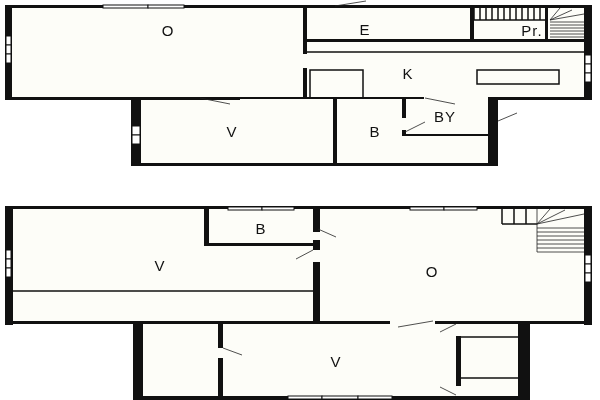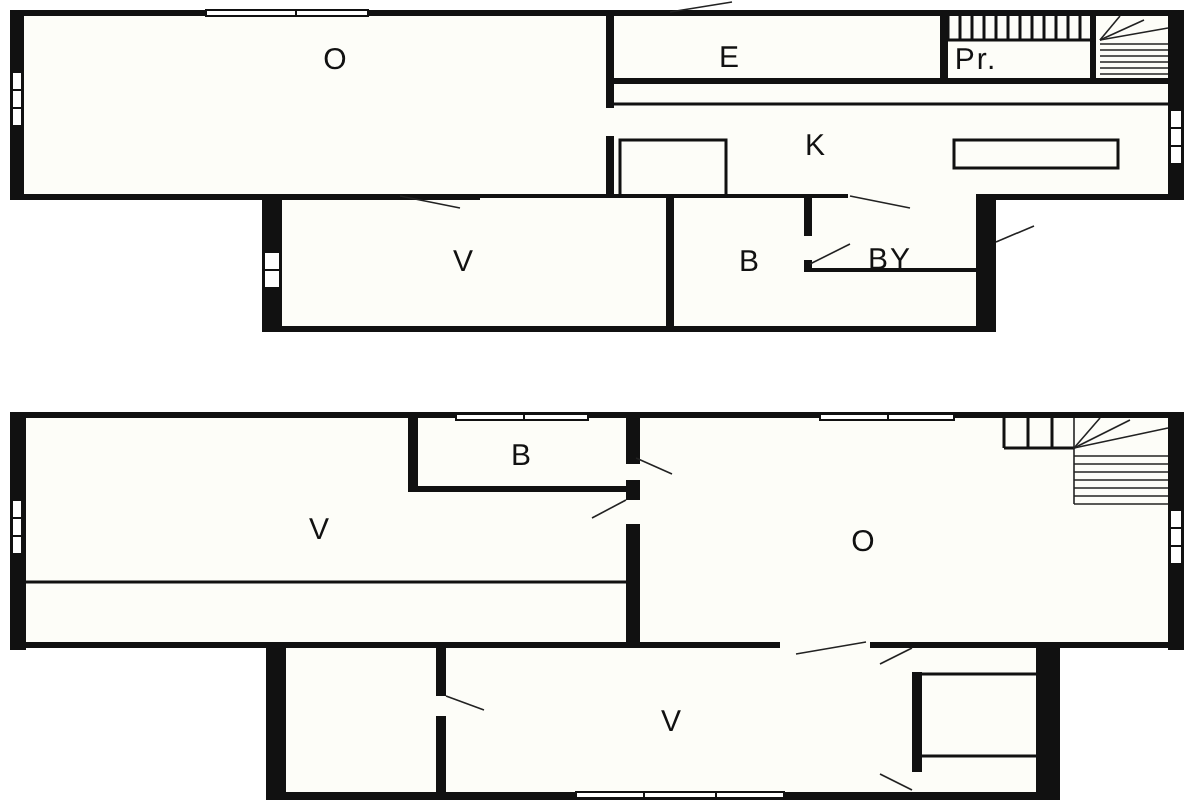--- a/index.html
+++ b/index.html
@@ -155,22 +155,22 @@
       <line class="hair" x1="537" y1="240" x2="584" y2="240"></line>
       <line class="hair" x1="537" y1="244" x2="584" y2="244"></line>
       <line class="hair" x1="537" y1="248" x2="584" y2="248"></line>
       <line class="hair" x1="537" y1="252" x2="584" y2="252"></line>
     </g>
   </g>
 </svg>
 
 <div class="lbl" style="left:168px;top:30px">O</div>
 <div class="lbl" style="left:365px;top:29px">E</div>
-<div class="lbl" style="left:488px;top:30px">Pr.</div>
+<div class="lbl" style="left:532px;top:30px">Pr.</div>
 <div class="lbl" style="left:408px;top:73px">K</div>
 <div class="lbl" style="left:232px;top:131px">V</div>
 <div class="lbl" style="left:375px;top:131px">B</div>
-<div class="lbl" style="left:445px;top:130px">BY</div>
+<div class="lbl" style="left:445px;top:116px">BY</div>
 
 <div class="lbl" style="left:261px;top:228px">B</div>
 <div class="lbl" style="left:160px;top:265px">V</div>
 <div class="lbl" style="left:432px;top:271px">O</div>
 <div class="lbl" style="left:336px;top:361px">V</div>
 
 </body></html>

